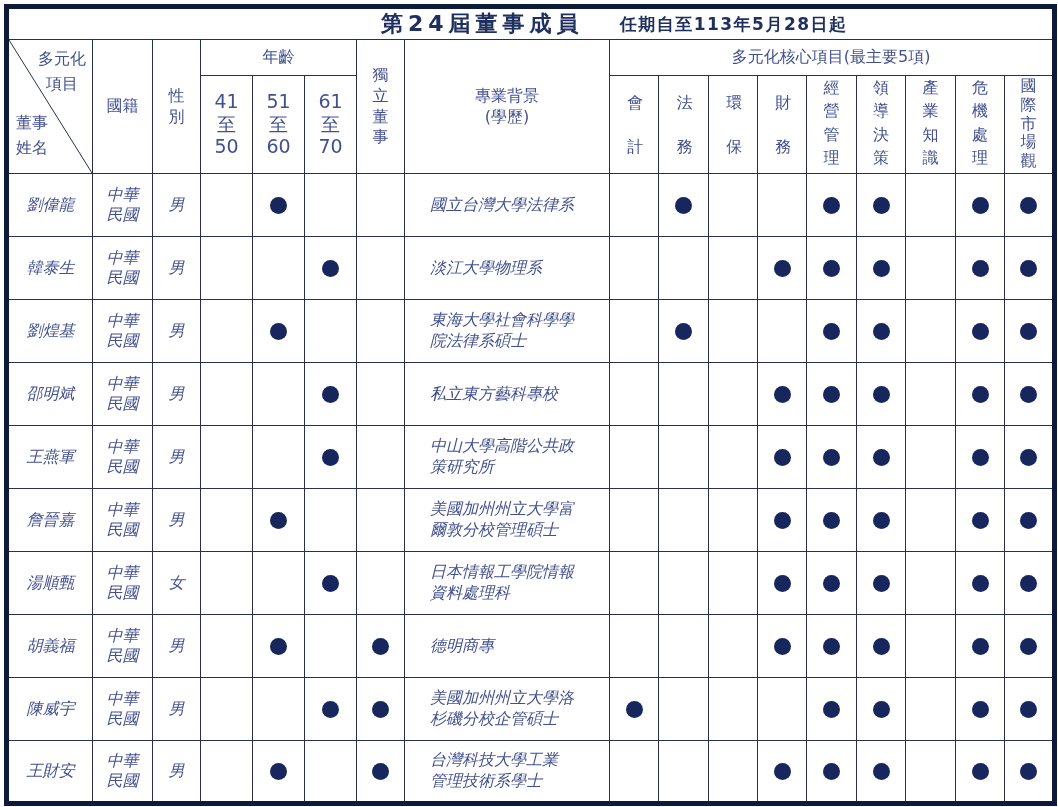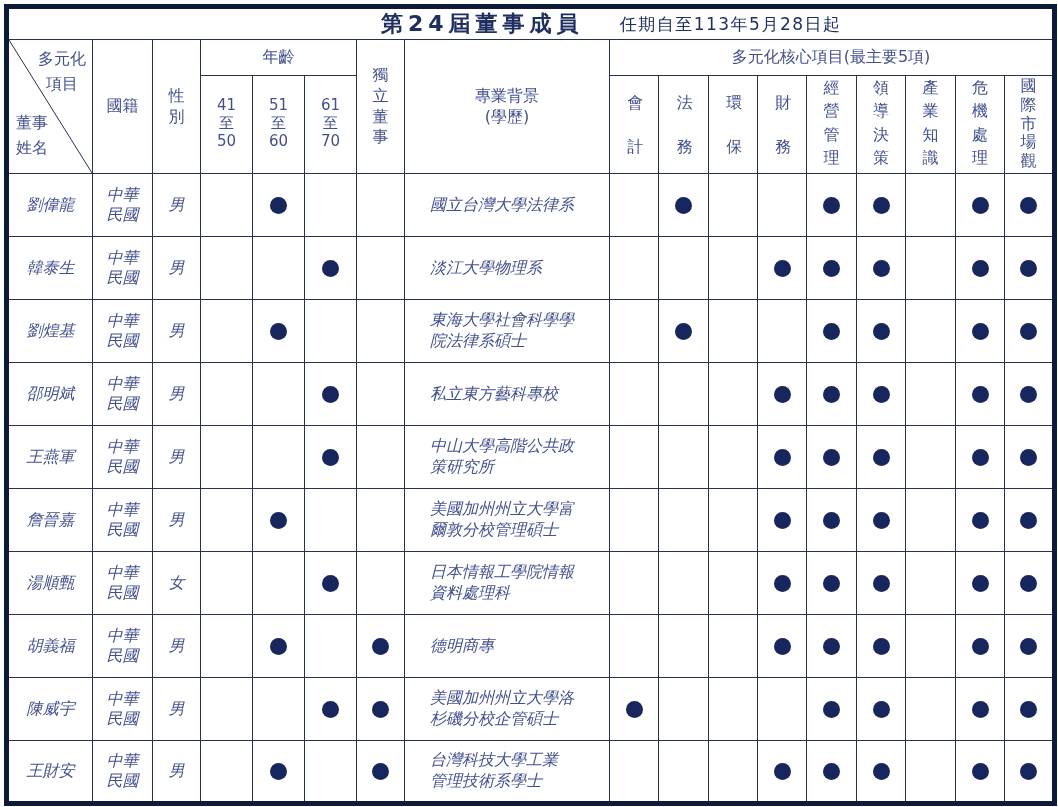--- a/index.html
+++ b/index.html
@@ -5,35 +5,35 @@
   html,body{margin:0;padding:0;background:#ffffff;}
   body{width:1058px;height:807px;font-family:"DejaVu Sans",sans-serif;}
   .sheet{margin:4px;}
   table{border-collapse:collapse;table-layout:fixed;width:1048px;border:5px solid #0e1a3a;}
   td,th{border:1px solid #27304f;padding:0;color:#43508e;font-size:16px;font-weight:normal;
         text-align:center;vertical-align:middle;overflow:hidden;line-height:1.3;}
   
   tr.title-row td{height:30px;border-bottom:1px solid #27304f;}
   .title-flex{display:flex;align-items:center;justify-content:flex-start;padding-left:372px;gap:36px;}
   .title-main{color:#1f3060;font-weight:bold;font-size:22px;letter-spacing:5px;white-space:nowrap;}
-  .title-term{color:#1f3060;font-weight:normal;font-size:17px;letter-spacing:1.5px;white-space:nowrap;}
+  .title-term{color:#1f3060;font-weight:bold;font-size:17px;letter-spacing:1.5px;white-space:nowrap;}
   
   tr.head-a th{height:35px;}
   tr.head-b th{height:97px;}
   
   th.diag{position:relative;padding:0;}
   th.diag svg{position:absolute;left:0;top:0;width:100%;height:100%;}
   .diag-top{position:absolute;top:7px;right:6px;text-align:center;white-space:pre-line;line-height:1.55;}
   .diag-bottom{position:absolute;bottom:12px;left:7px;text-align:right;white-space:pre-line;line-height:1.55;}
   
   .v{display:inline-block;width:1.15em;word-break:break-all;white-space:normal;line-height:1.3;}
   th.vt2 .v{line-height:2.7;text-align:right;}
   th.vt4 .v{line-height:1.45;font-family:Liberation Mono, monospace;}
   th.vt5 .v{line-height:1.18;}
-  .agev{display:inline-block;width:28px;line-height:1.18;font-size:15px;}
+  .agev{display:inline-block;width:28px;line-height:1.18;font-size:19px;}
   .pre{white-space:pre-line;}
   
   tbody tr{height:63px;font-style:italic;}
   td.nat{padding:0 12px;line-height:1.25;}
   td.edu{text-align:left;padding-left:25px;padding-right:4px;white-space:pre-line;line-height:1.3;}
   td.dotc.dot-on::after{content:"";display:inline-block;width:17px;height:17px;border-radius:50%;
         background:#17265c;vertical-align:middle;}
 </style>
 </head>
 <body>

